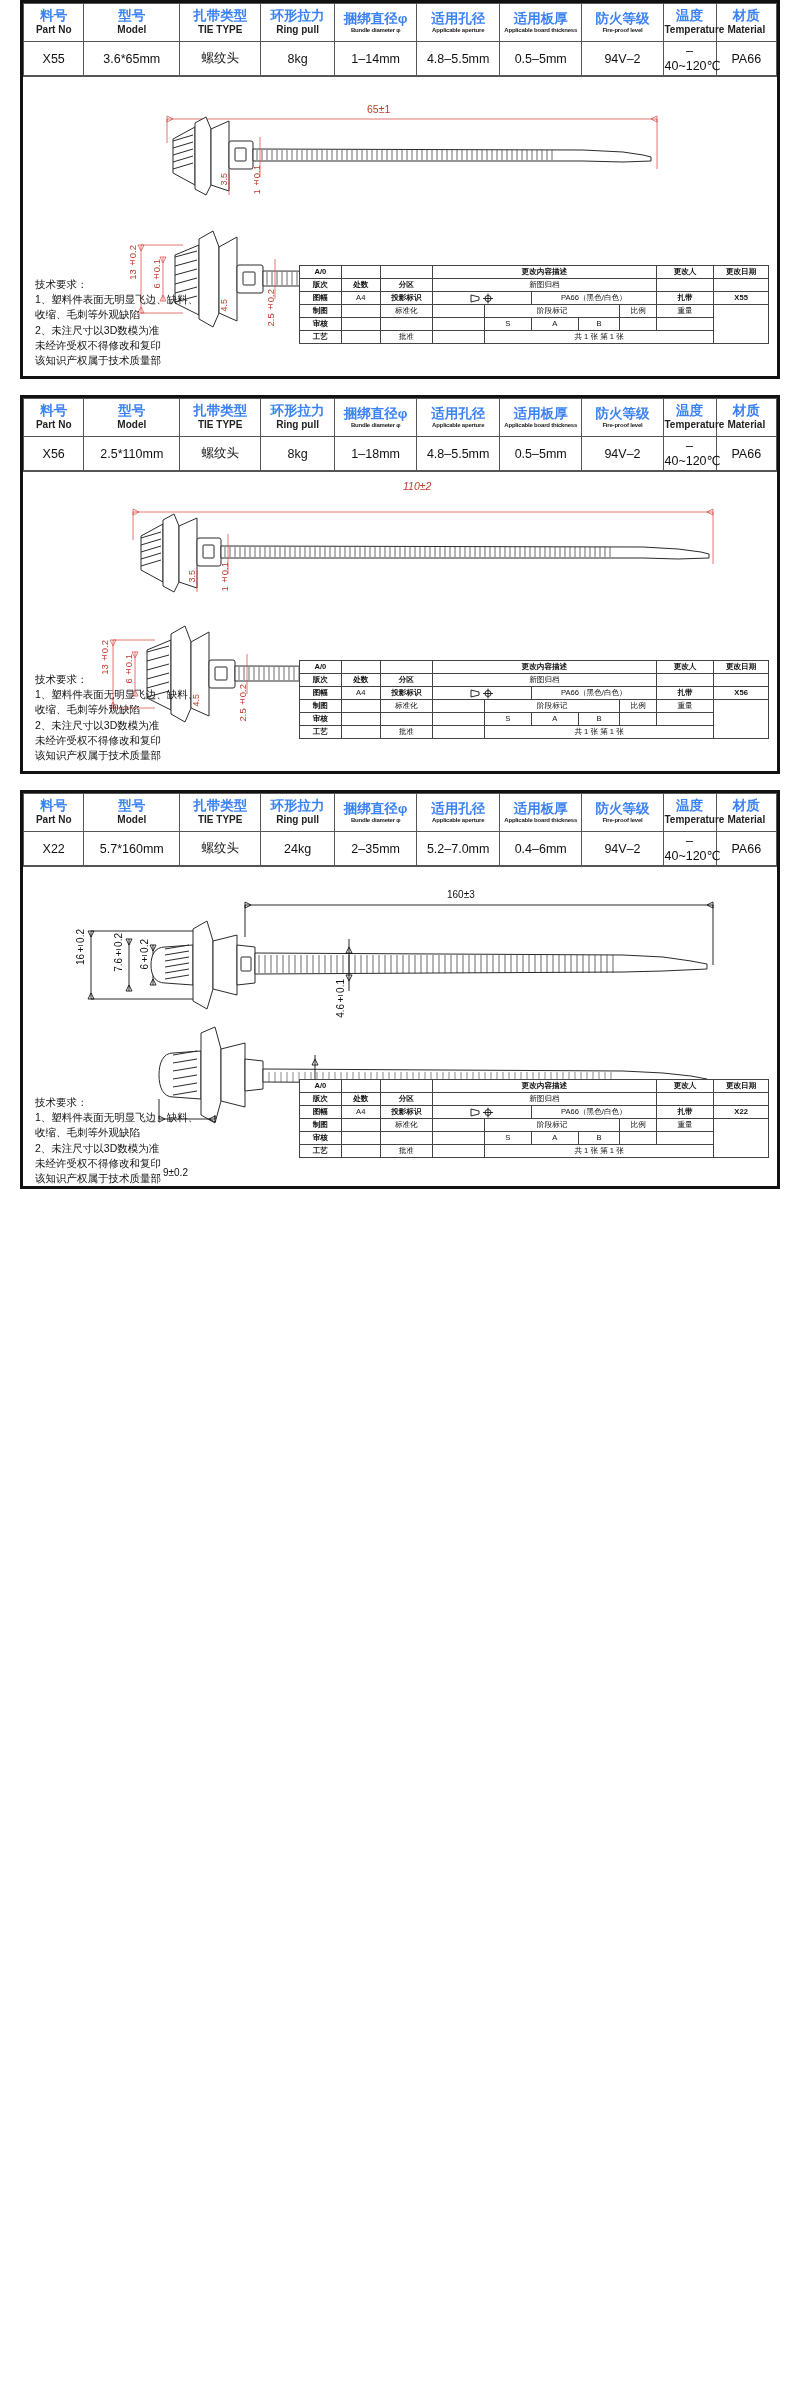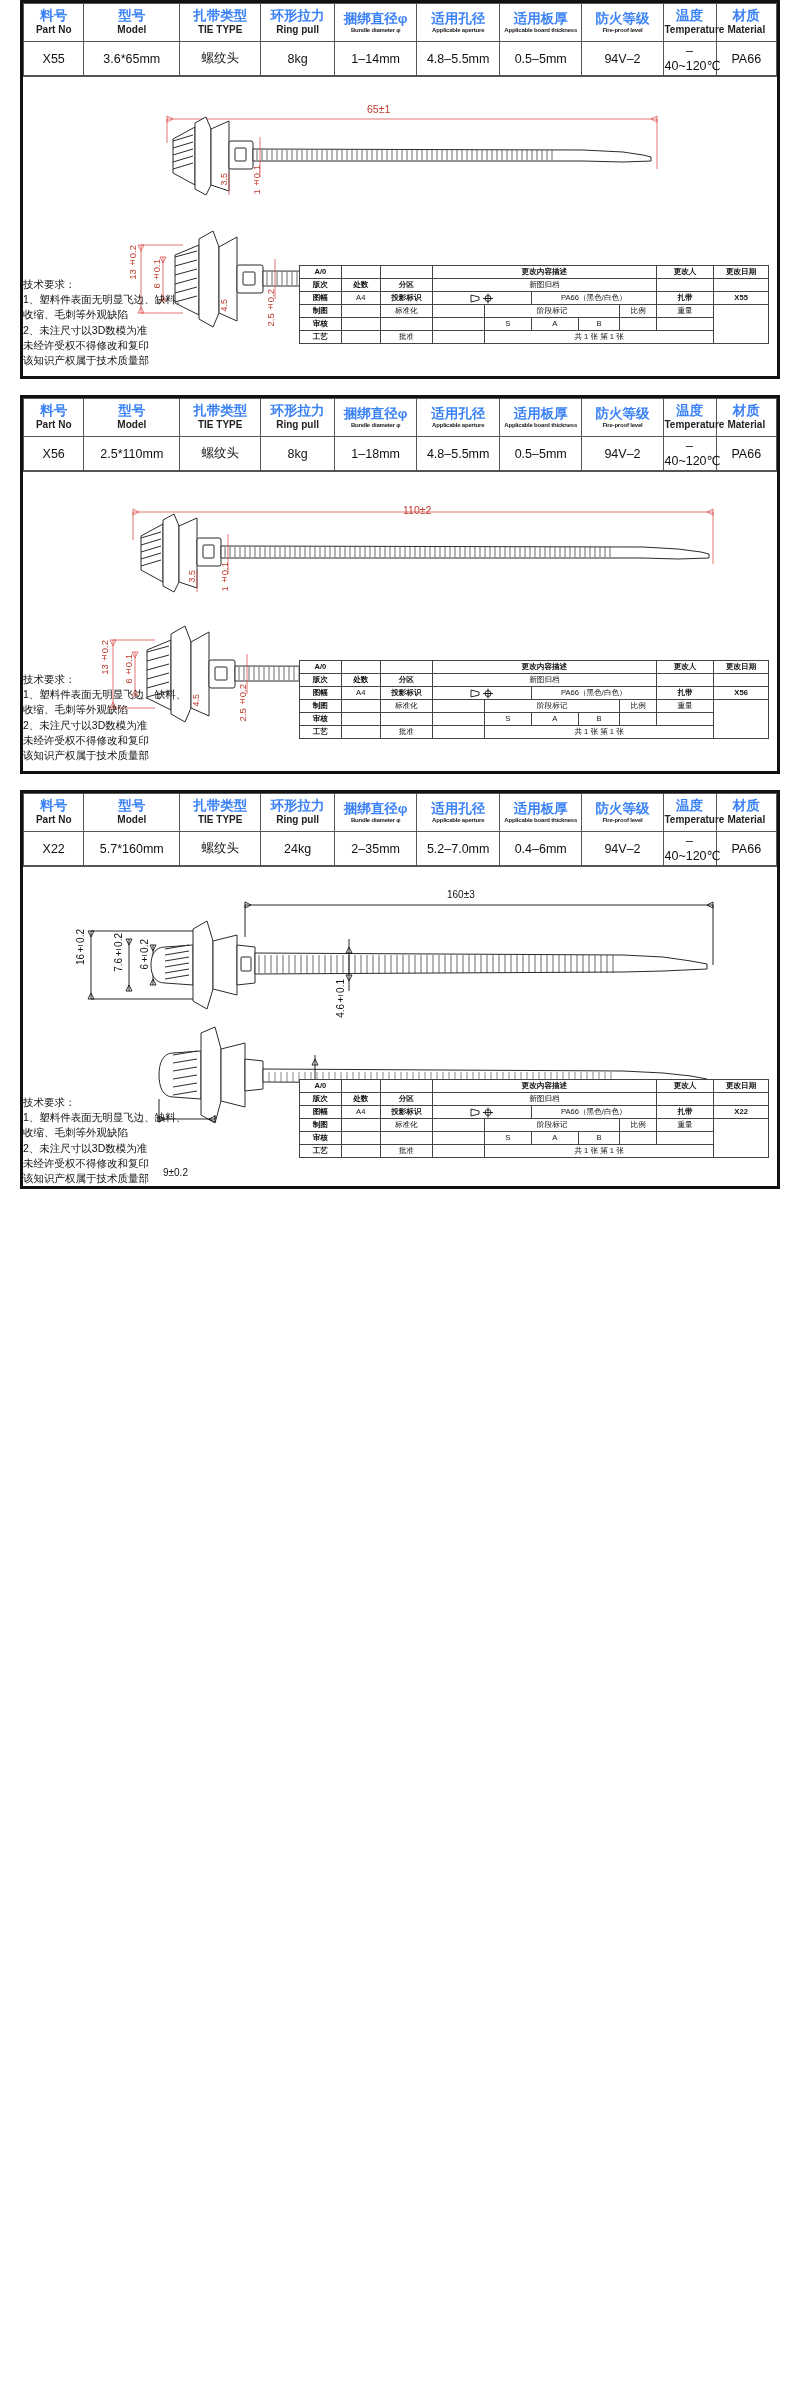--- a/index.html
+++ b/index.html
@@ -117,21 +117,21 @@
 
   .dim-h { position:absolute; color:#c0392b; font-size:10.5px; white-space:nowrap; }
   .dim-v { position:absolute; color:#c0392b; font-size:9.5px; white-space:nowrap;
            writing-mode:vertical-rl; transform:rotate(180deg); }
   .dim-k { position:absolute; color:#111; font-size:10px; white-space:nowrap; }
   .dim-kv{ position:absolute; color:#111; font-size:10px; white-space:nowrap;
            writing-mode:vertical-rl; transform:rotate(180deg); }
 
   
   .notes {
-    position:absolute; left:0; font-size:10.5px; line-height:1.45; color:#111;
+    position:absolute; left:12px; font-size:10.5px; line-height:1.45; color:#111;
     width:250px;
   }
   .notes .nt { display:block; white-space:nowrap; }
 
   
   .titleblock { position:absolute; right:8px; }
   table.tb { border-collapse:collapse; table-layout:fixed; }
   table.tb td {
     border:1px solid #444; font-size:7.6px; color:#111;
     text-align:center; vertical-align:middle; height:13px; padding:0 1px;
@@ -539,21 +539,21 @@
                      M396 195 v13 M401 195 v13 M406 195 v13 M411 195 v13 M416 195 v13 M421 195 v13
                      M426 195 v13 M431 195 v13 M436 195 v13 M441 195 v13 M446 195 v13 M451 195 v13
                      M456 195 v13 M461 195 v13 M466 195 v13 M471 195 v13 M476 195 v13 M481 195 v13
                      M486 195 v13 M491 195 v13 M496 195 v13 M501 195 v13 M506 195 v13 M511 195 v13
                      M516 195 v13 M521 195 v13 M526 195 v13 M531 195 v13 M536 195 v13 M541 195 v13
                      M546 195 v13 M551 195 v13 M556 195 v13 M561 195 v13 M566 195 v13 M571 195 v13"></path>
           </g>
           <line class="red" x1="224" y1="182" x2="224" y2="222"></line>
         </svg>
 
-        <div class="dim-h" style="left:380px; top:32px;">110±2</div>
+        <div class="dim-h" style="left:380px; top:8px;font-style:italic;">110±2</div>
         <div class="dim-v" style="left:196px; top:90px;">1±0.1</div>
         <div class="dim-v" style="left:164px; top:98px; font-size:9px;">3.5</div>
         <div class="dim-v" style="left:76px; top:168px;">13±0.2</div>
         <div class="dim-v" style="left:100px; top:182px;">6±0.1</div>
         <div class="dim-v" style="left:168px; top:222px; font-size:9px;">4.5</div>
         <div class="dim-v" style="left:214px; top:212px;">2.5±0.2</div>
 
         <div class="notes" style="top:200px;">
           <span class="nt">技术要求：</span>
           <span class="nt">1、塑料件表面无明显飞边、缺料、</span>

